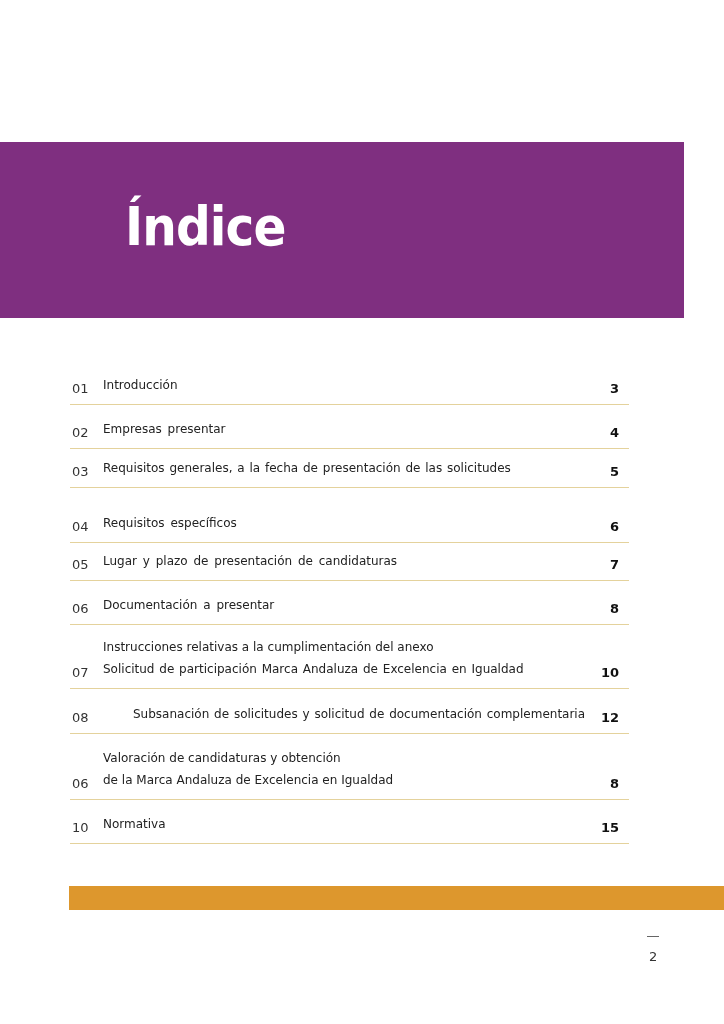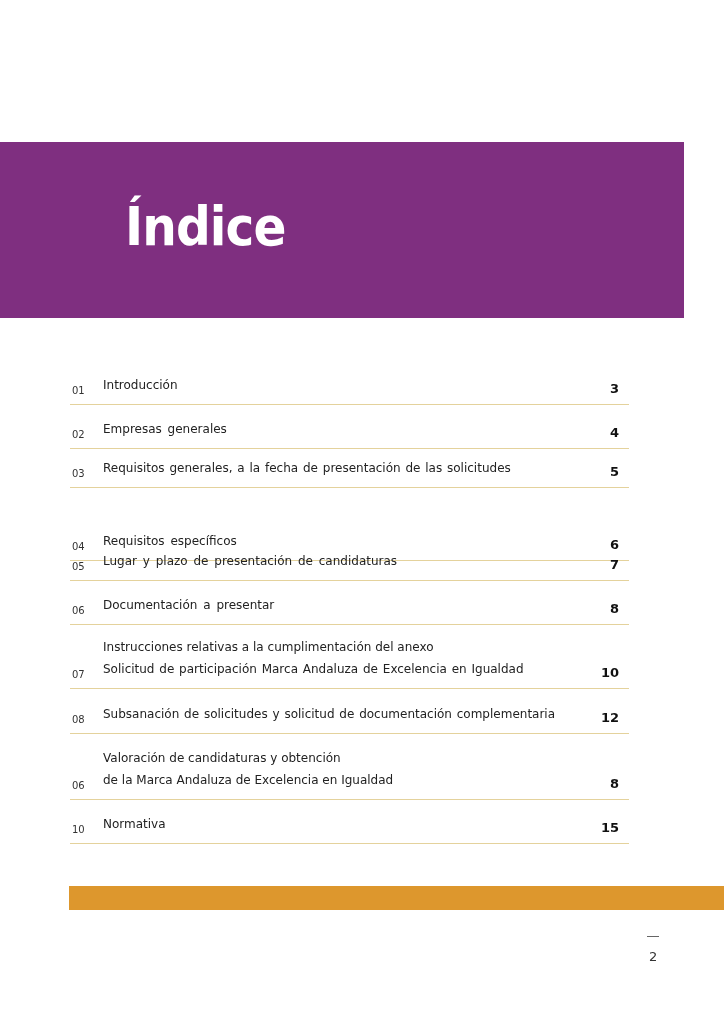--- a/index.html
+++ b/index.html
@@ -47,21 +47,21 @@
       left: 0;
       width: 559px;
       border-bottom: 1px solid #e4d29c;
       font-size: 13px;
       color: #222222;
     }
     .toc-num {
       position: absolute;
       left: 2px;
       bottom: 8px;
-      font-size: 10px;
+      font-size: 13px;
       color: #333333;
     }
     .toc-text {
       position: absolute;
       left: 33px;
       bottom: 8px;
       font-size: 12px;
       line-height: 22px;
       color: #222222;
       white-space: nowrap;
@@ -108,31 +108,31 @@
 <div class="toc">
 
   <div class="toc-row" style="top:378px;height:26px;">
     <span class="toc-num">01</span>
     <span class="toc-text">Introducción</span>
     <span class="toc-page">3</span>
   </div>
 
   <div class="toc-row" style="top:422px;height:26px;">
     <span class="toc-num">02</span>
-    <span class="toc-text">Empresas generales</span>
+    <span class="toc-text">Empresas presentar</span>
     <span class="toc-page">4</span>
   </div>
 
   <div class="toc-row" style="top:461px;height:26px;">
     <span class="toc-num">03</span>
     <span class="toc-text" style="word-spacing:1px;">Requisitos generales, a la fecha de presentación de las solicitudes</span>
     <span class="toc-page">5</span>
   </div>
 
-  <div class="toc-row" style="top:534px;height:26px;">
+  <div class="toc-row" style="top:516px;height:26px;">
     <span class="toc-num">04</span>
     <span class="toc-text">Requisitos específicos</span>
     <span class="toc-page">6</span>
   </div>
 
   <div class="toc-row" style="top:554px;height:26px;">
     <span class="toc-num">05</span>
     <span class="toc-text">Lugar y plazo de presentación de candidaturas</span>
     <span class="toc-page">7</span>
   </div>
@@ -145,21 +145,21 @@
 
   <div class="toc-row" style="top:642px;height:46px;">
     <span class="toc-num">07</span>
     <span class="toc-text" style="bottom:30px;word-spacing:0px;">Instrucciones relativas a la cumplimentación del anexo</span>
     <span class="toc-text" style="word-spacing:1px;">Solicitud de participación Marca Andaluza de Excelencia en Igualdad</span>
     <span class="toc-page">10</span>
   </div>
 
   <div class="toc-row" style="top:707px;height:26px;">
     <span class="toc-num">08</span>
-    <span class="toc-text" style="word-spacing:1px;">Subsanación de solicitudes y solicitud de documentación complementaria</span>
+    <span class="toc-text" style="word-spacing:1px;margin-left:30px;">Subsanación de solicitudes y solicitud de documentación complementaria</span>
     <span class="toc-page">12</span>
   </div>
 
   <div class="toc-row" style="top:753px;height:46px;">
     <span class="toc-num">06</span>
     <span class="toc-text" style="word-spacing:0px;">de la Marca Andaluza de Excelencia en Igualdad</span>
     <span class="toc-text" style="bottom:30px;word-spacing:0px;">Valoración de candidaturas y obtención</span>
     <span class="toc-page">8</span>
   </div>
 

